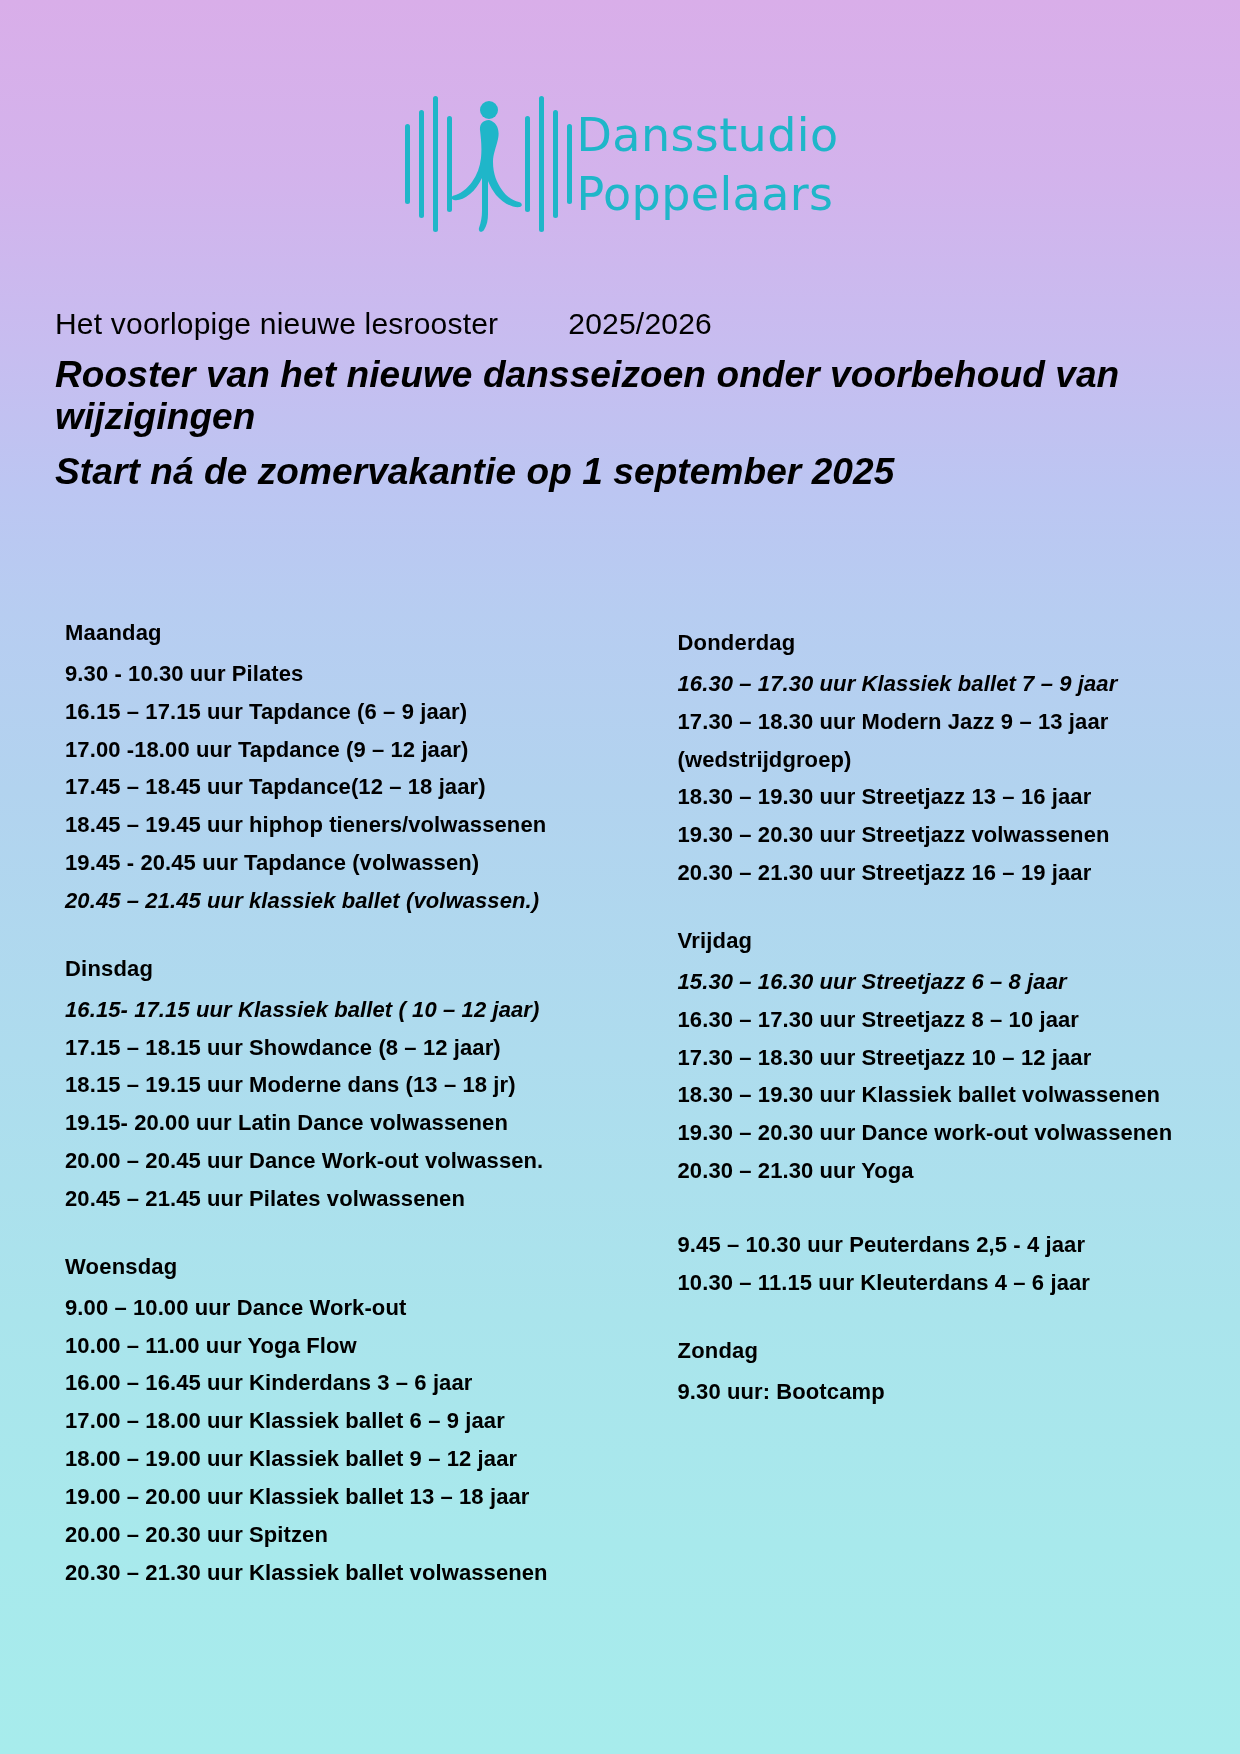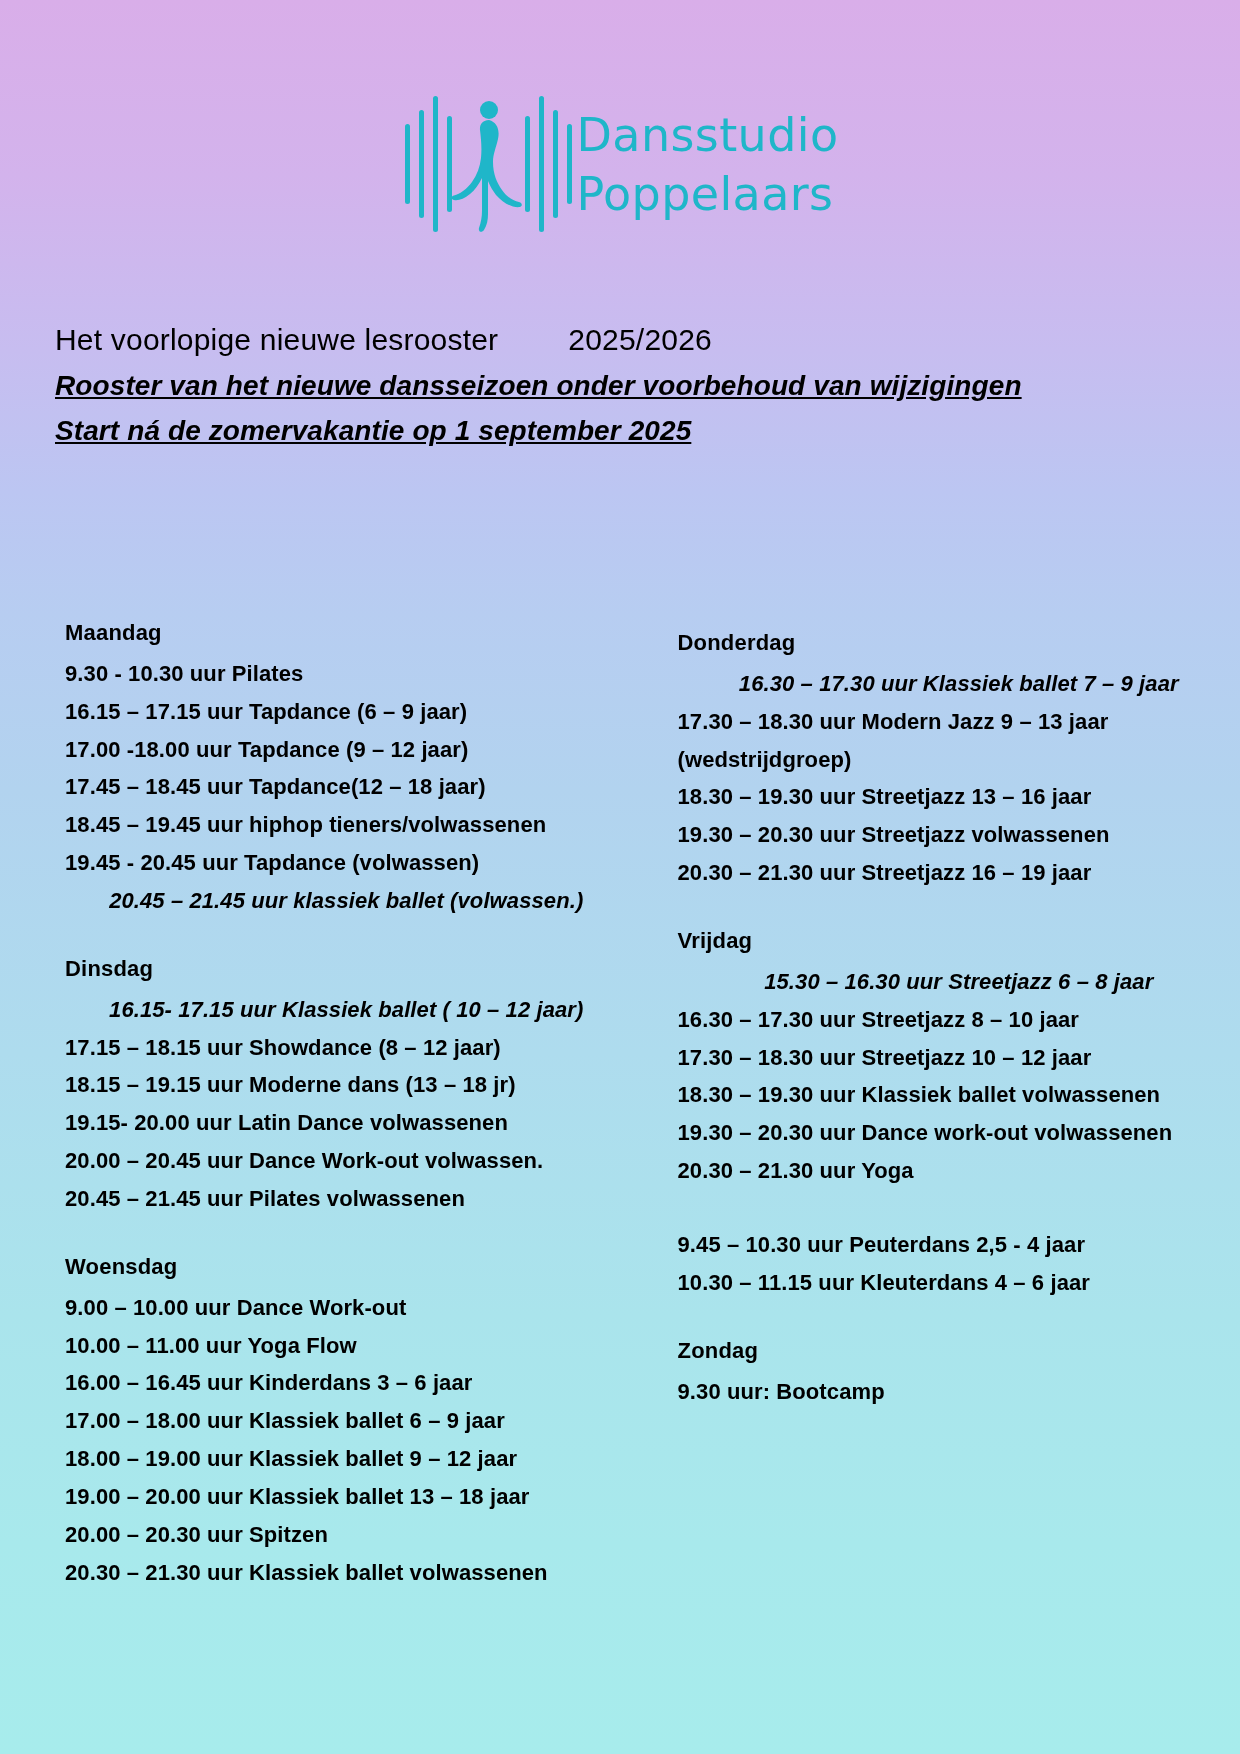--- a/index.html
+++ b/index.html
@@ -41,38 +41,37 @@
     color: #1fb6c9;
     font-size: 46px;
     line-height: 1.28;
     letter-spacing: 0.4px;
     font-family: "DejaVu Sans", sans-serif;
     font-weight: 400;
   }
 
   
   .intro {
-    margin: 76px 0 0 55px;
+    margin: 60px 0 0 55px;
     color: #000;
   }
   .intro .line1 {
     font-size: 30px;
     font-weight: 400;
     letter-spacing: 0.2px;
     display: flex;
     gap: 70px;
   }
   .intro .line2,
   .intro .line3 {
-    font-size: 28px;
+    font-size: 37px;
     font-style: italic;
     font-weight: bold;
     margin-top: 13px;
     letter-spacing: 0.1px;
-    text-decoration: underline;
   }
 
   
   .schedule {
     position: absolute;
     top: 620px;
     left: 0;
     width: 1240px;
     display: flex;
   }
@@ -90,21 +89,21 @@
     margin-bottom: 9px;
     letter-spacing: 0.2px;
   }
   .entry {
     font-size: 22px;
     color: #000;
     font-weight: bold;
     line-height: 1.72;
     letter-spacing: 0.1px;
   }
-  .entry.italic { font-style: italic; text-align: center; }
+  .entry.italic { font-style: italic; }
   .entry.plain  { font-weight: bold; }
 </style>
 </head>
 <body>
 
 <div class="logo-block">
   <div class="logo-mark">
     <svg viewBox="0 0 175 165" width="175" height="165" aria-hidden="true">
       <g fill="#1fb6c9">
         <rect x="4" y="42" width="5" height="80" rx="2.5"></rect>

